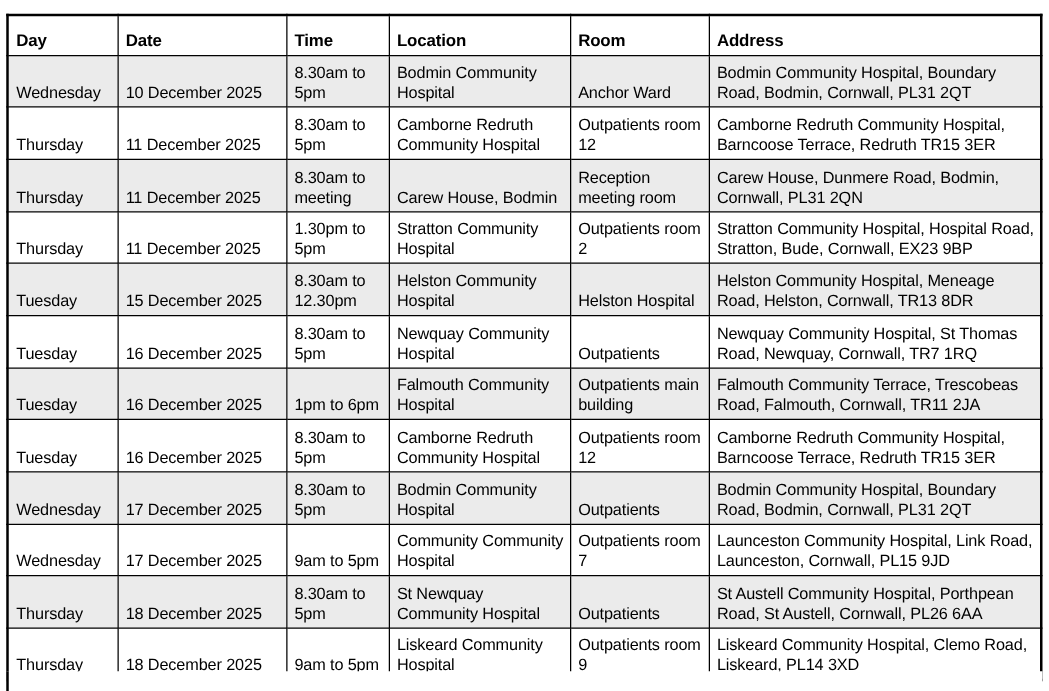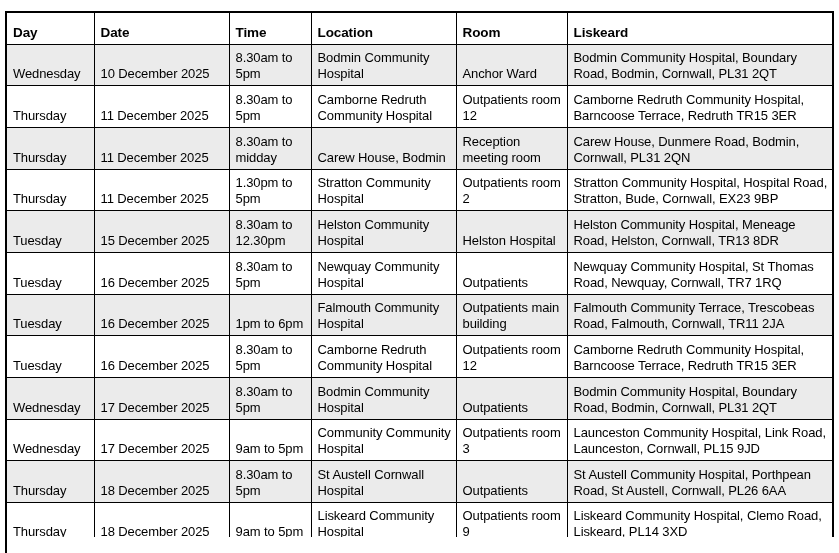--- a/index.html
+++ b/index.html
@@ -83,21 +83,21 @@
       <col class="c-room">
       <col class="c-address">
     </colgroup>
     <thead>
       <tr>
         <th>Day</th>
         <th>Date</th>
         <th>Time</th>
         <th>Location</th>
         <th>Room</th>
-        <th>Liskeard</th>
+        <th>Address</th>
       </tr>
     </thead>
     <tbody>
         <tr class="shaded">
           <td>Wednesday</td>
           <td>10 December 2025</td>
           <td>8.30am to 5pm</td>
           <td>Bodmin Community Hospital</td>
           <td>Anchor Ward</td>
           <td>Bodmin Community Hospital, Boundary Road, Bodmin, Cornwall, PL31 2QT</td>
@@ -106,21 +106,21 @@
           <td>Thursday</td>
           <td>11 December 2025</td>
           <td>8.30am to 5pm</td>
           <td>Camborne Redruth Community Hospital</td>
           <td>Outpatients room 12</td>
           <td>Camborne Redruth Community Hospital, <span class="sq">Barncoose</span> Terrace, Redruth TR15 3ER</td>
         </tr>
         <tr class="shaded">
           <td>Thursday</td>
           <td>11 December 2025</td>
-          <td>8.30am to midday</td>
+          <td>8.30am to meeting</td>
           <td>Carew House, Bodmin</td>
           <td>Reception meeting room</td>
           <td>Carew House, <span class="sq">Dunmere</span> Road, Bodmin, Cornwall, PL31 2QN</td>
         </tr>
         <tr class="">
           <td>Thursday</td>
           <td>11 December 2025</td>
           <td>1.30pm to 5pm</td>
           <td>Stratton Community Hospital</td>
           <td>Outpatients room 2</td>
@@ -164,28 +164,28 @@
           <td>8.30am to 5pm</td>
           <td>Bodmin Community Hospital</td>
           <td>Outpatients</td>
           <td>Bodmin Community Hospital, Boundary Road, Bodmin, Cornwall, PL31 2QT</td>
         </tr>
         <tr class="">
           <td>Wednesday</td>
           <td>17 December 2025</td>
           <td>9am to 5pm</td>
           <td>Community Community Hospital</td>
-          <td>Outpatients room 3</td>
+          <td>Outpatients room 7</td>
           <td>Launceston Community Hospital, Link Road, Launceston, Cornwall, PL15 9JD</td>
         </tr>
         <tr class="shaded">
           <td>Thursday</td>
           <td>18 December 2025</td>
           <td>8.30am to 5pm</td>
-          <td>St Austell Cornwall Hospital</td>
+          <td>St Newquay Community Hospital</td>
           <td>Outpatients</td>
           <td>St Austell Community Hospital, <span class="sq">Porthpean</span> Road, St Austell, Cornwall, PL26 6AA</td>
         </tr>
         <tr class="">
           <td>Thursday</td>
           <td>18 December 2025</td>
           <td>9am to 5pm</td>
           <td>Liskeard Community Hospital</td>
           <td>Outpatients room 9</td>
           <td>Liskeard Community Hospital, Clemo Road, Liskeard, PL14 3XD</td>

